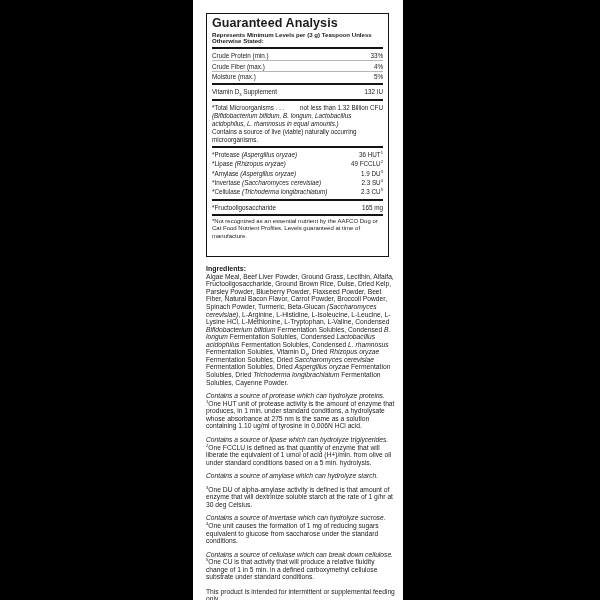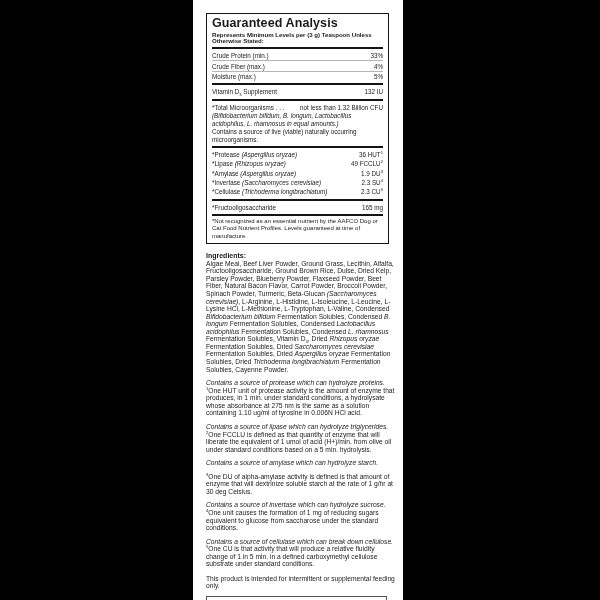--- a/index.html
+++ b/index.html
@@ -12,21 +12,21 @@
   }
   .label-strip{
     position:absolute;left:193px;top:0;width:210px;height:600px;
     background:#fff;box-sizing:border-box;
     padding:13px 6px 6px 13px;
   }
   
   .ga-box{
     box-sizing:border-box;width:183px;
     border:1.5px solid #141414;
-    padding:3px 5px 3px 5px;
+    padding:3px 5px 16px 5px;
   }
   .ga-title{font-size:12.5px;font-weight:bold;letter-spacing:0.1px;line-height:1.05;}
   .ga-subtitle{font-size:6.1px;font-weight:bold;margin-top:1.5px;line-height:1.1;}
   .rule-heavy{border-top:2px solid #141414;margin:2px 0;}
   .row{
     display:flex;justify-content:space-between;align-items:baseline;
     font-size:6.3px;line-height:1.15;padding:1.1px 0;
   }
   .row + .row{border-top:0.5px solid #b5b5b5;}
   .row .val{white-space:nowrap;}

